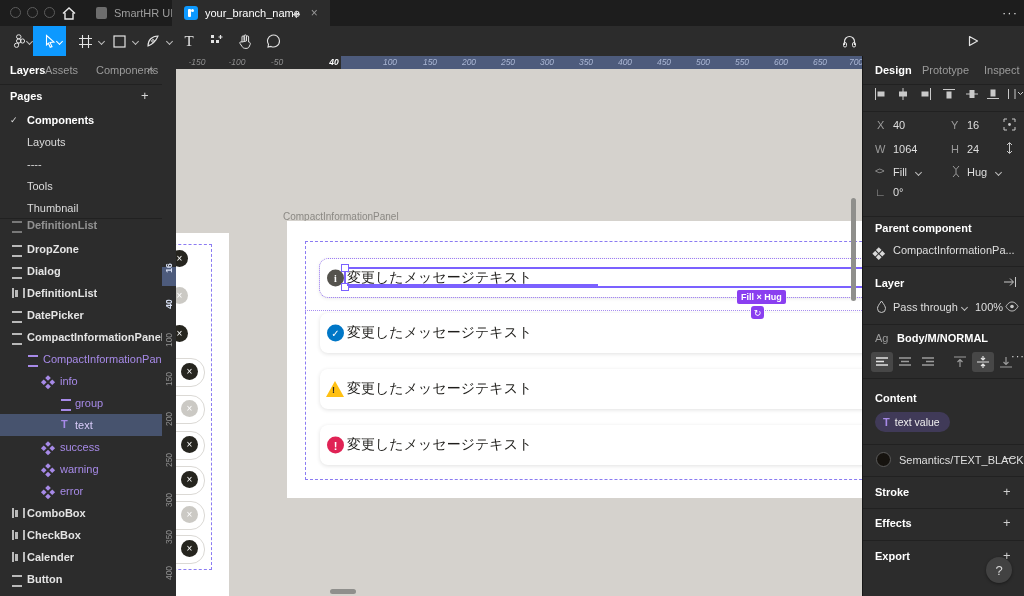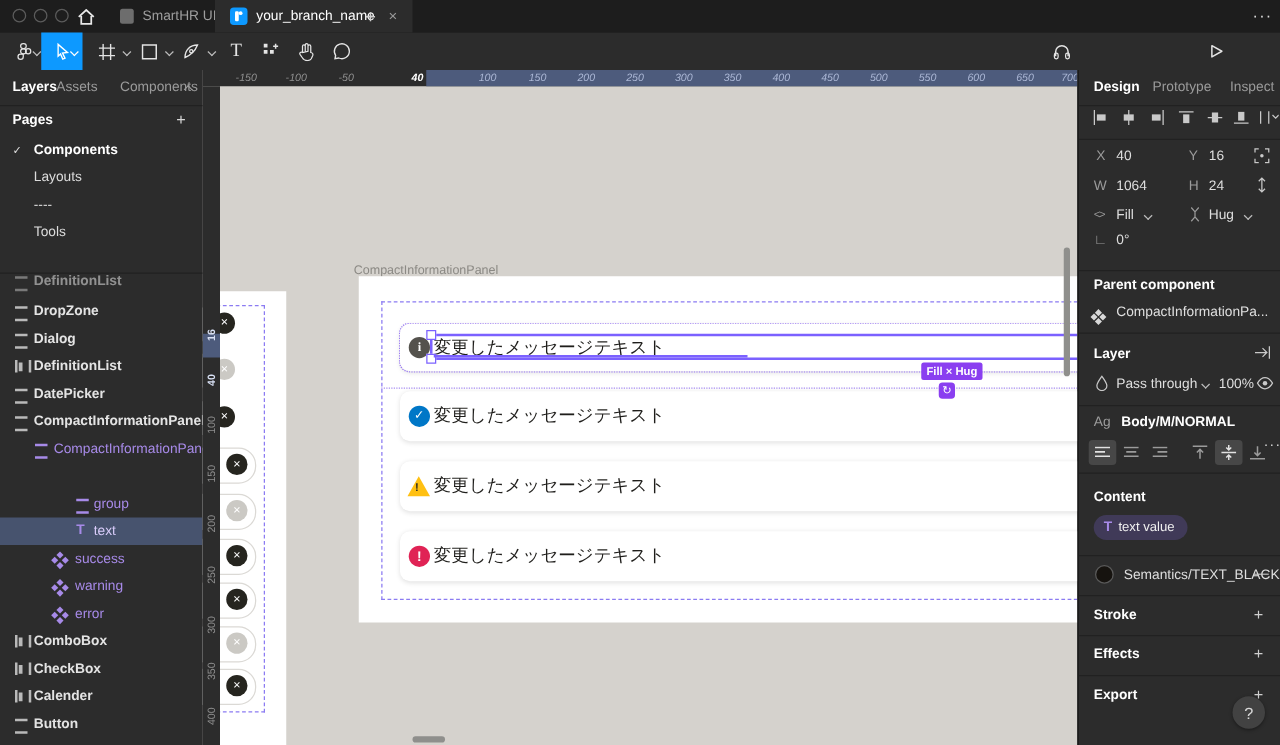--- a/index.html
+++ b/index.html
@@ -358,20 +358,23 @@
   </div>
   <div class="abs prow" style="top:75px">
     <span class="lbl">Layouts</span>
   </div>
   <div class="abs prow" style="top:97px">
     <span class="lbl">----</span>
   </div>
   <div class="abs prow" style="top:119px">
     <span class="lbl">Tools</span>
   </div>
+  <div class="abs prow" style="top:141px">
+    <span class="lbl">Thumbnail</span>
+  </div>
   <div class="abs lp-div" style="top:162px"></div>
 
   <div class="abs layers-vp">
     <div class="abs lrow dim" style="top:-4px">
       <span class="i-frame" style="left:12px"></span>
       <span class="lbl" style="left:27px">DefinitionList</span>
     </div>
     <div class="abs lrow" style="top:20px">
       <span class="i-frame" style="left:12px"></span>
       <span class="lbl" style="left:27px">DropZone</span>
@@ -388,20 +391,24 @@
       <span class="i-bars" style="left:12px"></span>
       <span class="lbl" style="left:27px">DefinitionList</span>
     </div>
     <div class="abs lrow" style="top:108px">
       <span class="i-frame" style="left:12px"></span>
       <span class="lbl" style="left:27px">CompactInformationPanel</span>
     </div>
     <div class="abs lrow pur" style="top:130px">
       <span class="i-frame" style="left:28px"></span>
       <span class="lbl" style="left:43px">CompactInformationPanel</span>
+    </div>
+    <div class="abs lrow pur" style="top:152px">
+      <span class="i-comp" style="left:46px"></span>
+      <span class="lbl" style="left:60px">info</span>
     </div>
     <div class="abs lrow pur" style="top:174px">
       <span class="i-frame" style="left:61px"></span>
       <span class="lbl" style="left:75px">group</span>
     </div>
     <div class="abs lrow pur sel" style="top:196px">
       <span class="i-T" style="left:61px">T</span>
       <span class="lbl" style="left:75px;color:#d9ccfa">text</span>
     </div>
     <div class="abs lrow pur" style="top:218px">

